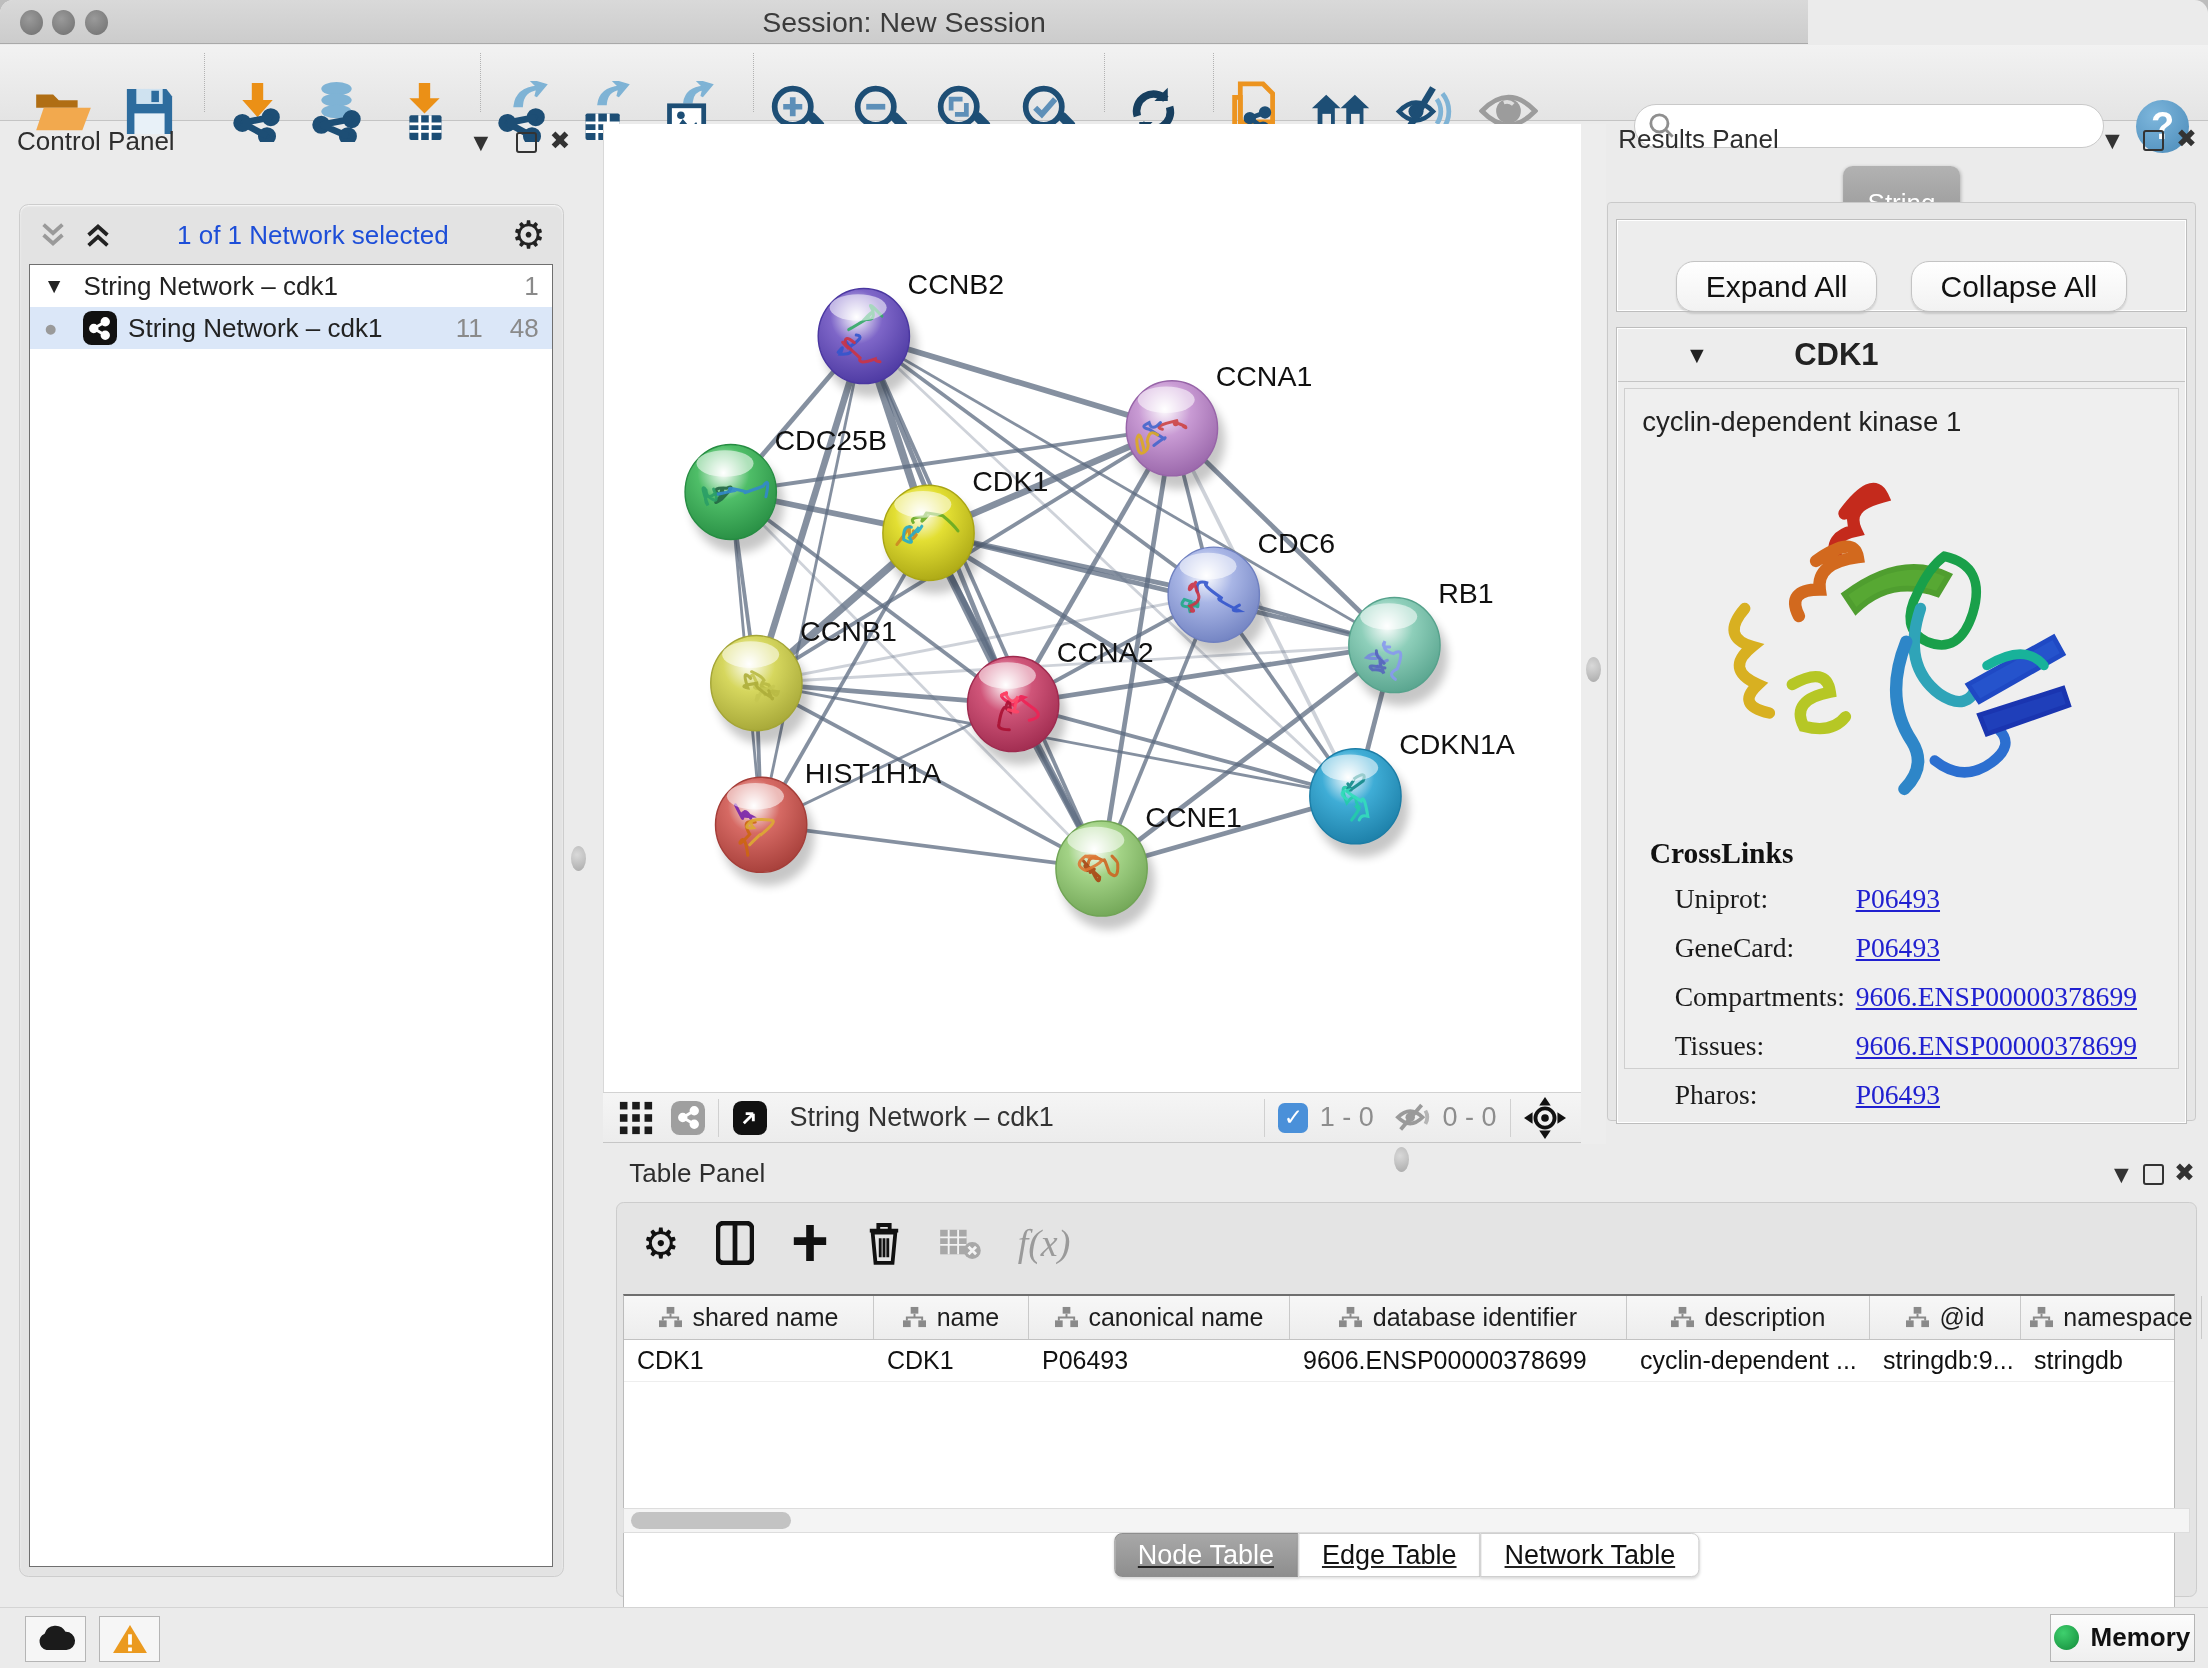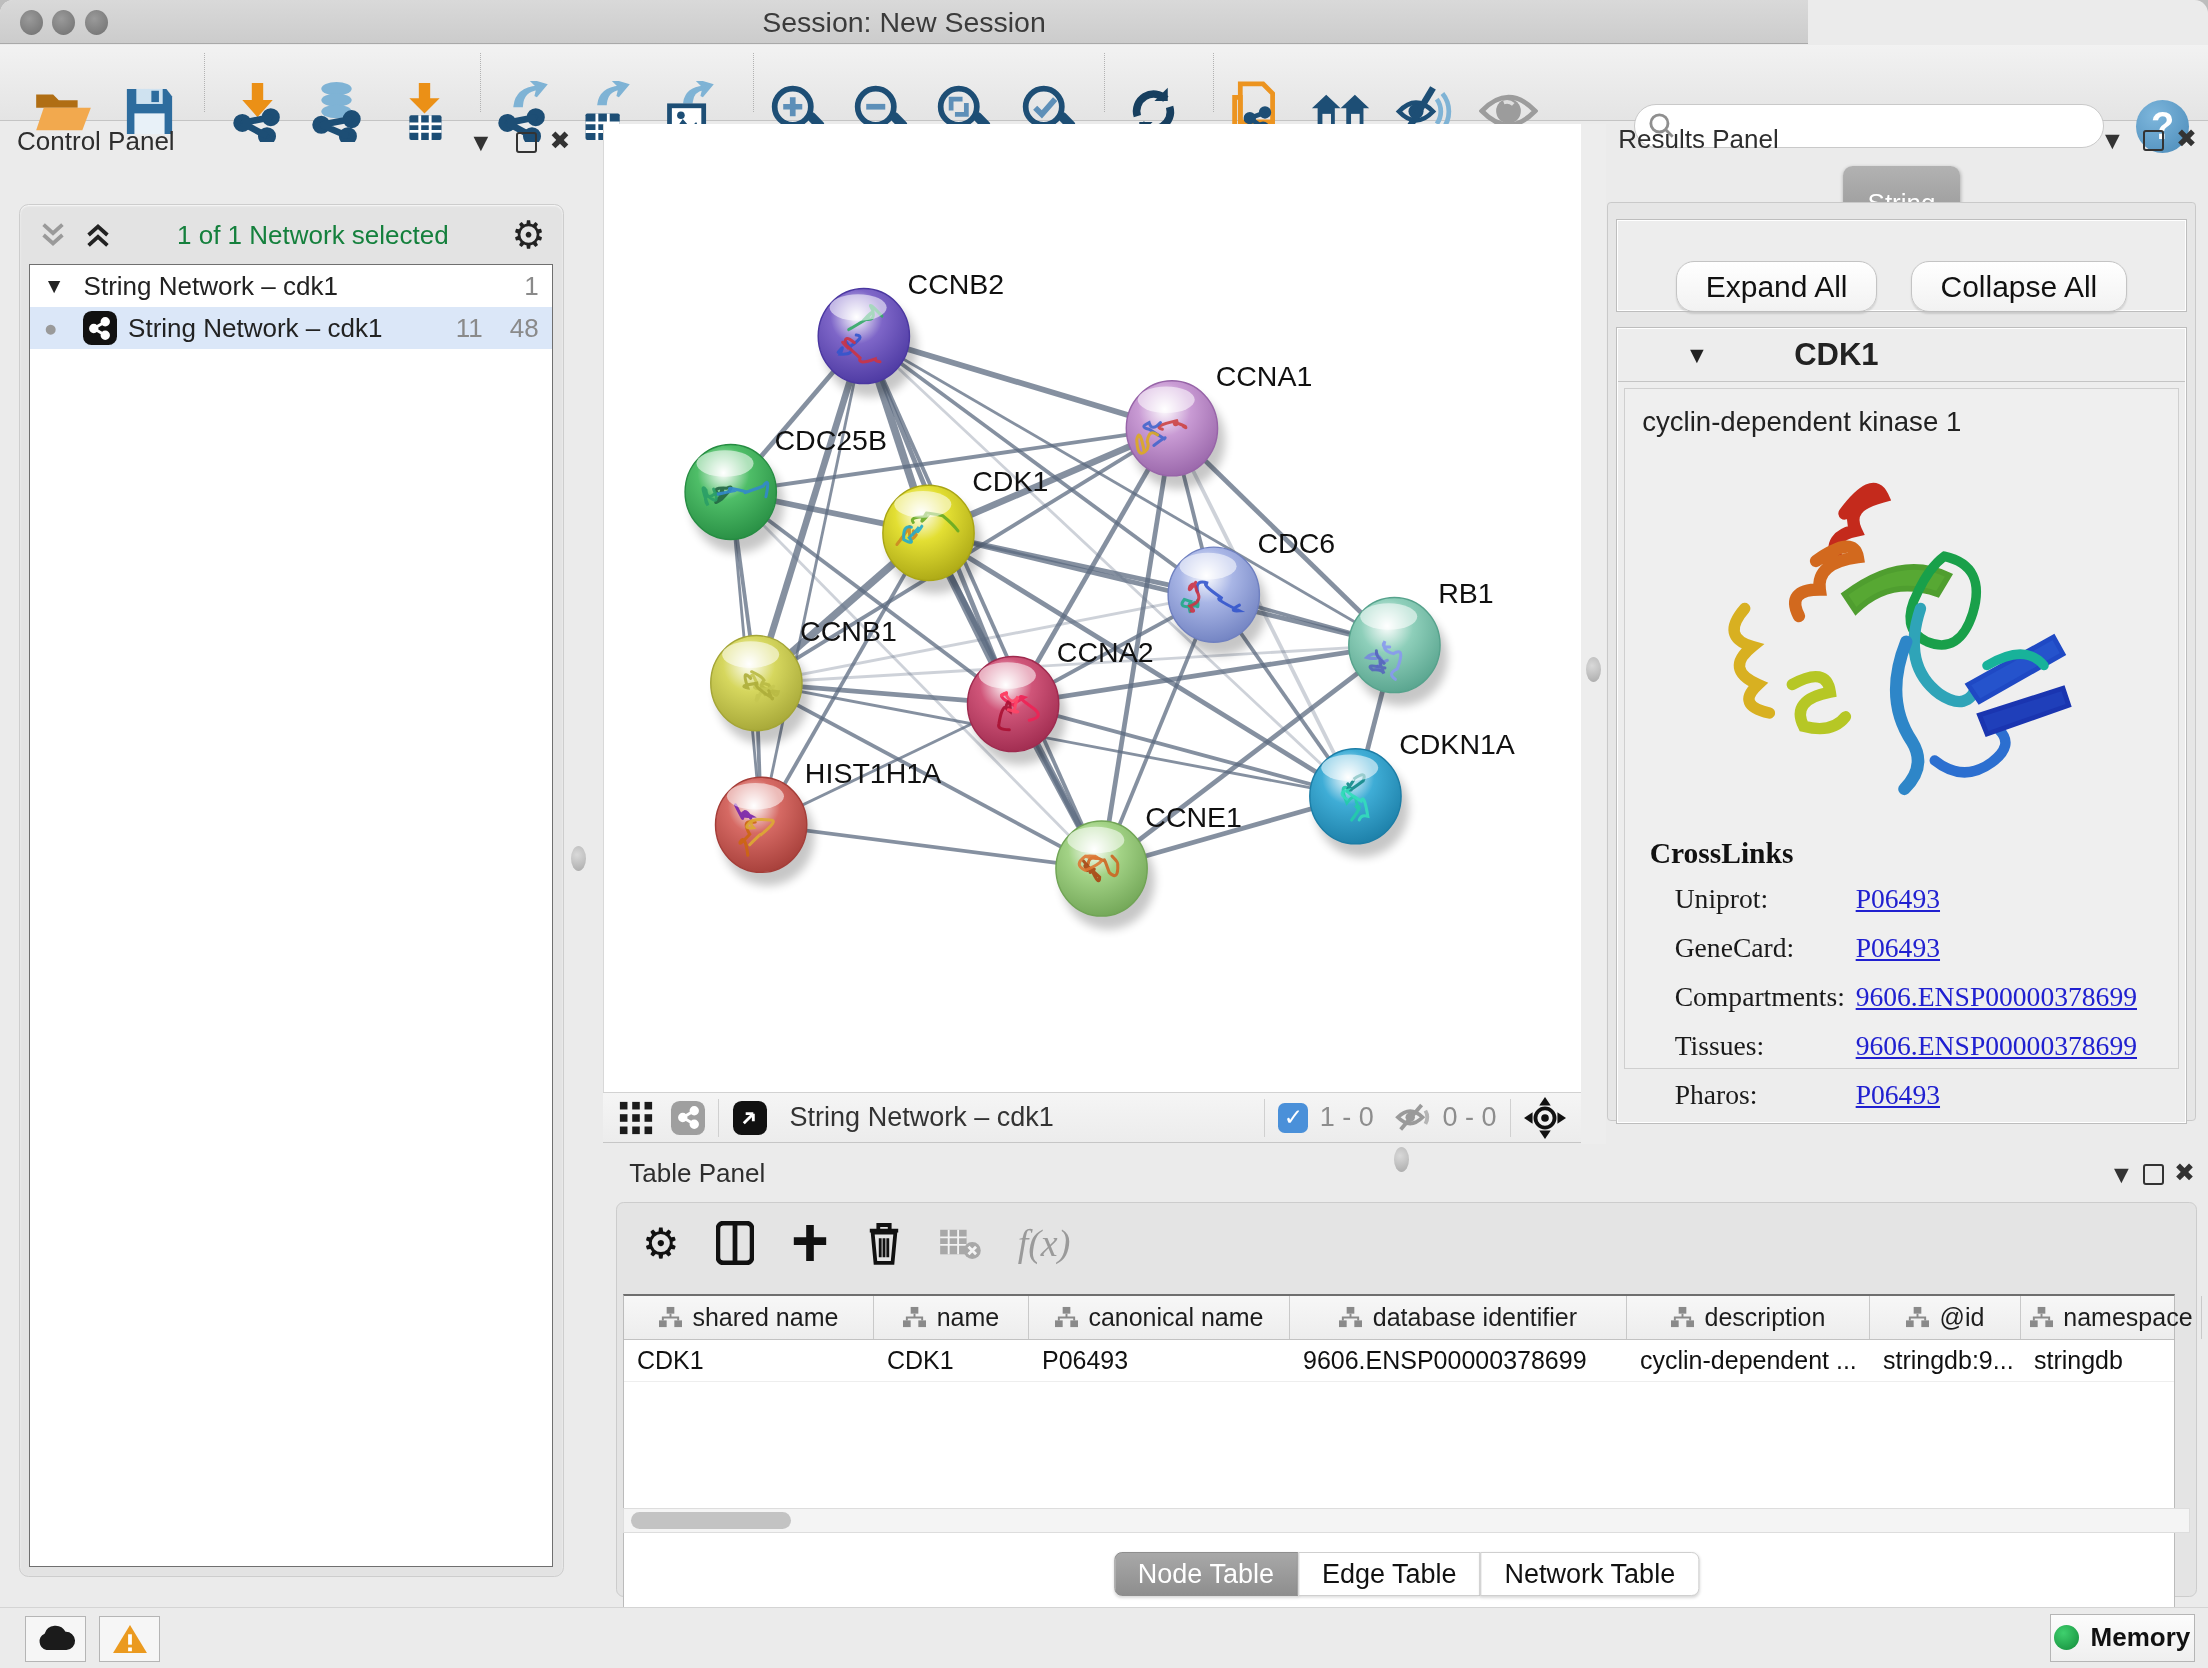--- a/index.html
+++ b/index.html
@@ -32,21 +32,21 @@
   
   #control-panel{position:absolute;left:11.4px;top:124px;width:554px;height:1453px;}
   .cp-header{position:relative;height:40px;}
   .tabs-row{position:absolute;top:42px;left:52px;height:38px;display:flex;}
   .tab{height:38px;padding:0 27px;font-size:26px;display:flex;align-items:center;justify-content:center;
     background:#fdfdfd;border:1px solid #cfcfcf;border-bottom:none;border-radius:9.5px 9.5px 0 0;margin-right:1.9px;color:#1c1c1c;box-shadow:0 -1.9px 2.9px rgba(0,0,0,.06);}
   .tab.sel{background:linear-gradient(#b4b4b4,#8f8f8f);color:#fff;border-color:#8f8f8f;}
   .cp-body{position:absolute;top:80px;left:7.6px;right:1.9px;bottom:0;background:#e3e3e3;
     border:1px solid #cdcdcd;border-radius:9.5px;box-shadow:inset 0 1px 1.9px rgba(255,255,255,.8);}
   .cp-toolbar{position:relative;height:53px;display:flex;align-items:center;padding:0 17px;margin-top:3.8px;}
-  .cp-toolbar .label{flex:1;text-align:center;font-size:26px;color:#15803d;}
+  .cp-toolbar .label{flex:1;text-align:center;font-size:26px;color:#1d4ed8;}
   .net-list{position:absolute;top:59px;left:9.5px;right:9.5px;bottom:9.5px;background:#fff;border:1.9px solid #6f6f6f;}
   .net-row{height:42px;display:flex;align-items:center;font-size:26px;padding:0 13.3px;}
   .net-row .count{margin-left:auto;color:#8a8a8a;}
   .net-row.child{background:#dbe7f8;}
   .string-app-icon{width:34px;height:34px;border-radius:8.6px;background:#111;display:inline-flex;
     align-items:center;justify-content:center;margin:0 11.4px 0 25px;flex:0 0 auto;}
   
   #canvas{position:absolute;left:603px;top:124px;width:978px;height:968px;background:#fff;
     border-left:1px solid #d8d8d8;}
   #canvas-footer{position:absolute;left:603px;top:1092px;width:978px;height:51px;
@@ -81,21 +81,21 @@
   .tp-table{position:absolute;top:91px;left:5.7px;right:21px;height:316px;background:#fff;
     border-top:2.9px solid #6e6e6e;border-left:1px solid #bbb;border-right:1px solid #bbb;}
   .thead{display:flex;height:44px;background:linear-gradient(#f7f7f7,#ededed);border-bottom:1px solid #c2c2c2;}
   .th{display:flex;align-items:center;justify-content:center;gap:9.5px;font-size:25px;color:#1d1d1d;
     border-right:1px solid #c9c9c9;overflow:hidden;white-space:nowrap;flex:0 0 auto;}
   .trow{display:flex;height:42px;border-bottom:1px solid #eee;}
   .td{font-size:25px;color:#111;padding:5.7px 3.8px 0 13.3px;border-right:1px solid transparent;
     overflow:hidden;white-space:nowrap;flex:0 0 auto;}
   .hscroll{position:absolute;left:5.7px;right:5.7px;bottom:63px;height:25px;background:#f4f4f4;border:1px solid #ddd;}
   .hthumb{position:absolute;left:7.6px;top:2.9px;width:160px;height:17px;border-radius:8.6px;background:#c3c3c3;}
-  .bottom-tabs{position:absolute;left:50%;transform:translateX(-50%);bottom:0;display:flex;height:44px;}
+  .bottom-tabs{position:absolute;left:50%;transform:translateX(-50%);bottom:19px;display:flex;height:44px;text-decoration:underline;}
   .btab{font-size:27px;display:flex;align-items:center;padding:0 23px;background:#fff;
     border:1px solid #cfcfcf;color:#111;box-shadow:0 1.9px 2.9px rgba(0,0,0,.15);}
   .btab:first-child{border-radius:7.6px 0 0 7.6px;}
   .btab:last-child{border-radius:0 7.6px 7.6px 0;}
   .btab.sel{background:linear-gradient(#a8a8a8,#8e8e8e);color:#fff;border-color:#8e8e8e;}
   
   #statusbar{position:absolute;left:0;bottom:0;width:2208px;height:61px;background:#ebebeb;border-top:1.9px solid #d4d4d4;}
   .sb-btn{position:absolute;top:7.6px;width:61px;height:46px;background:#f6f6f6;border:1.9px solid #b5b5b5;
     display:flex;align-items:center;justify-content:center;}
   #memory-btn{position:absolute;right:13.3px;top:5.7px;width:145px;height:48px;background:linear-gradient(#fcfcfc,#efefef);

